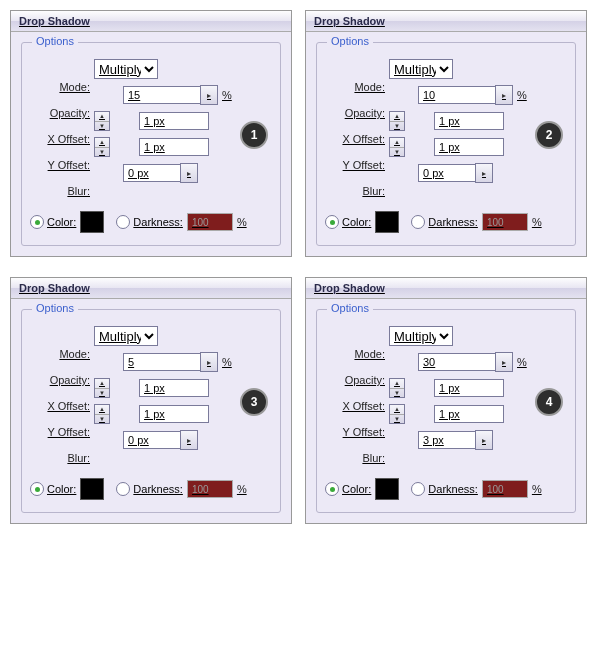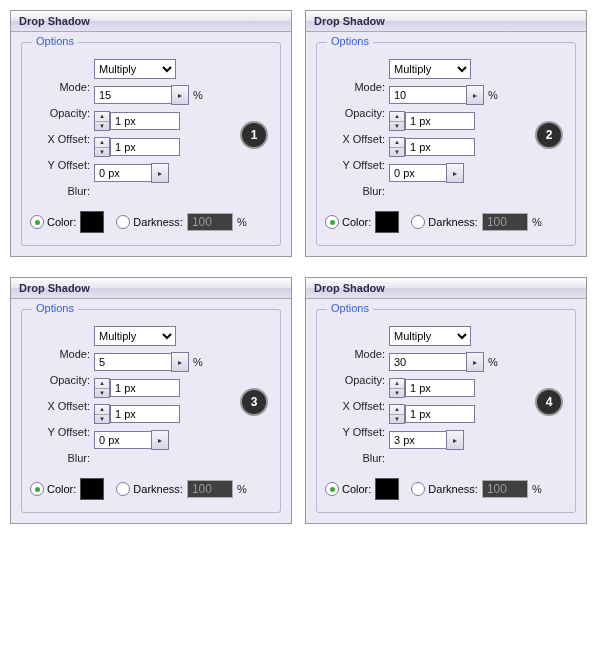--- a/index.html
+++ b/index.html
@@ -12,20 +12,21 @@
 }
 .grid {
   display: grid;
   grid-template-columns: 1fr 1fr;
   gap: 20px 10px;
 }
 .panel {
   border: 1px solid #999;
   background: #ece9f6;
   width: 280px;
+  text-decoration: underline;
 }
 .panel-header {
   background: linear-gradient(to bottom, #fdfdfe 0%, #e8e6f2 50%, #d4d1e6 50%, #e4e2f0 100%);
   border-bottom: 1px solid #aaa;
   padding: 4px 8px;
   font-weight: bold;
   font-size: 11px;
   color: #2a2a4a;
 }
 .fieldset {
@@ -52,22 +53,22 @@
 }
 .lbl {
   width: 60px;
   text-align: right;
   margin-right: 4px;
   color: #222;
   margin-top: 36px;
 }
 select {
   font-family: Tahoma, Arial, sans-serif;
-  font-size: 11px;
-  width: 82px;
+  font-size: 13px;
+  width: 64px;
   height: 20px;
   border: 1px solid #7a7a9a;
   background: #fff;
 }
 .spin-btns {
   display: flex;
   flex-direction: column;
   border: 1px solid #7a7a9a;
   background: linear-gradient(#f5f5fa, #d8d6e6);
   width: 14px;
@@ -85,20 +86,21 @@
 }
 .spin-btns div:last-child { border-bottom: none; }
 .num-input {
   width: 60px;
   height: 16px;
   border: 1px solid #7a7a9a;
   background: #fff;
   font-family: Tahoma, Arial, sans-serif;
   font-size: 11px;
   padding: 0 4px;
+  margin-left: 29px;
 }
 .opacity-input {
   width: 68px;
 }
 .arrow-btn {
   width: 16px;
   height: 18px;
   border: 1px solid #7a7a9a;
   background: linear-gradient(#f5f5fa, #d8d6e6);
   display: inline-flex;
@@ -155,24 +157,24 @@
   width: 22px;
   height: 20px;
   background: #000;
   border: 1px solid #555;
   margin: 0 12px 0 4px;
 }
 .darkness-input {
   width: 36px;
   height: 16px;
   border: 1px solid #aaa;
-  background: #404040;
+  background: #7f1d1d;
   color: #999;
   font-family: Tahoma, Arial, sans-serif;
-  font-size: 12px;
+  font-size: 10px;
   padding: 0 4px;
   text-align: left;
 }
 .watermark {
   position: absolute;
   top: 4px;
   right: 12px;
   font-size: 10px;
   color: #bbb;
   font-family: Arial, sans-serif;

